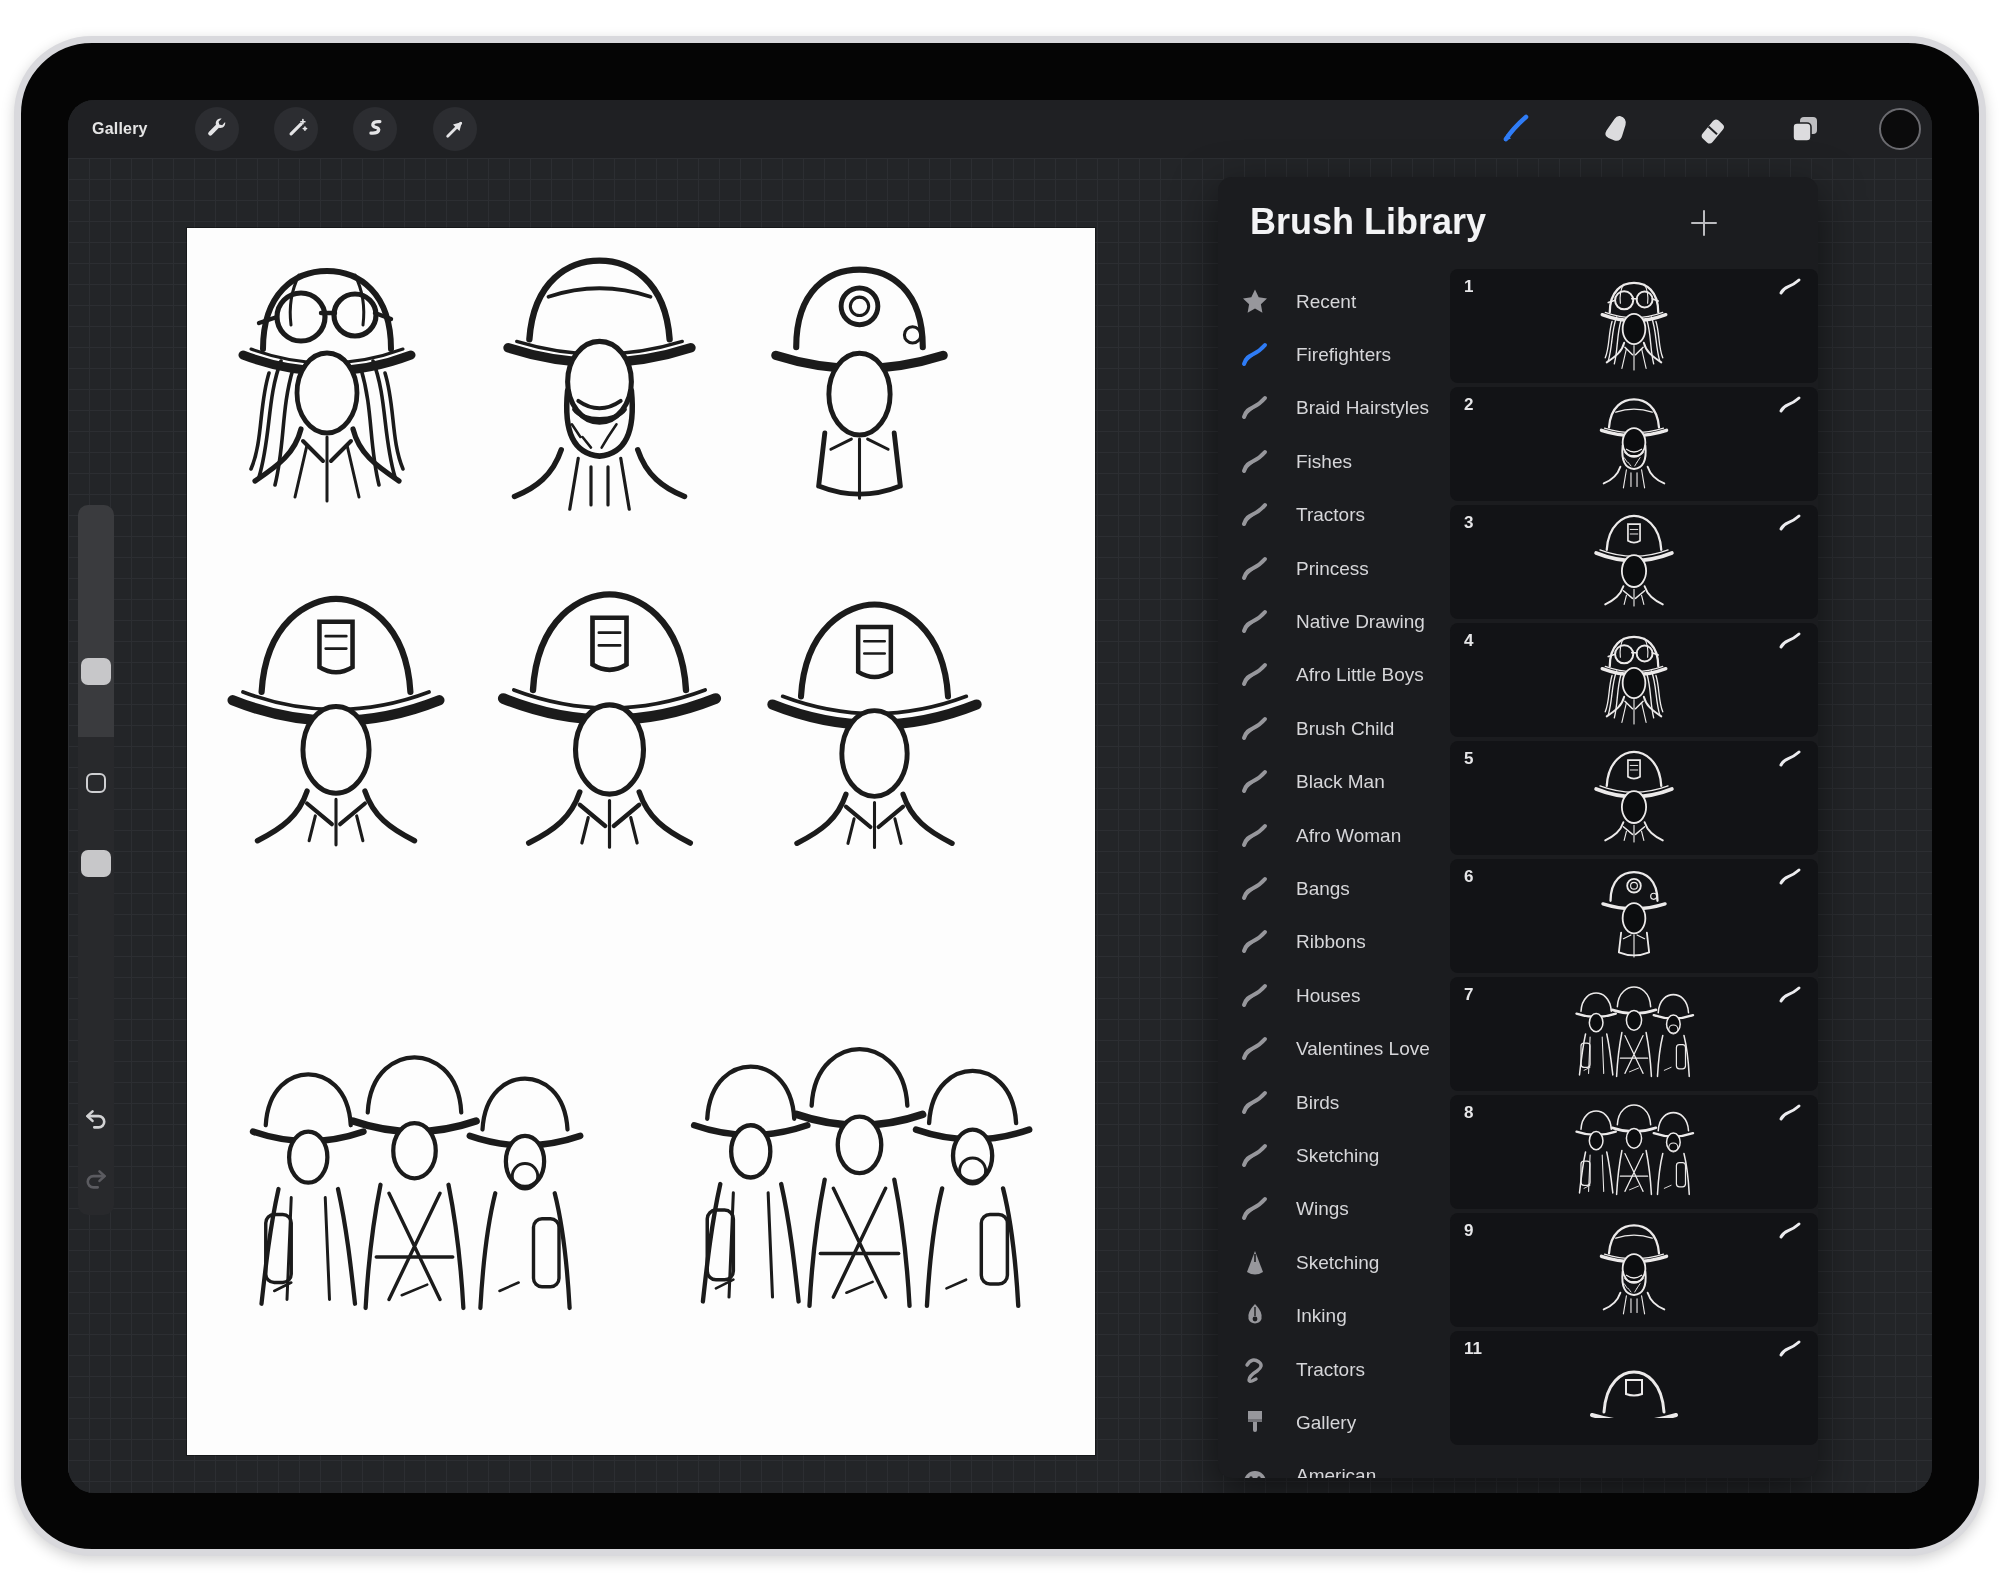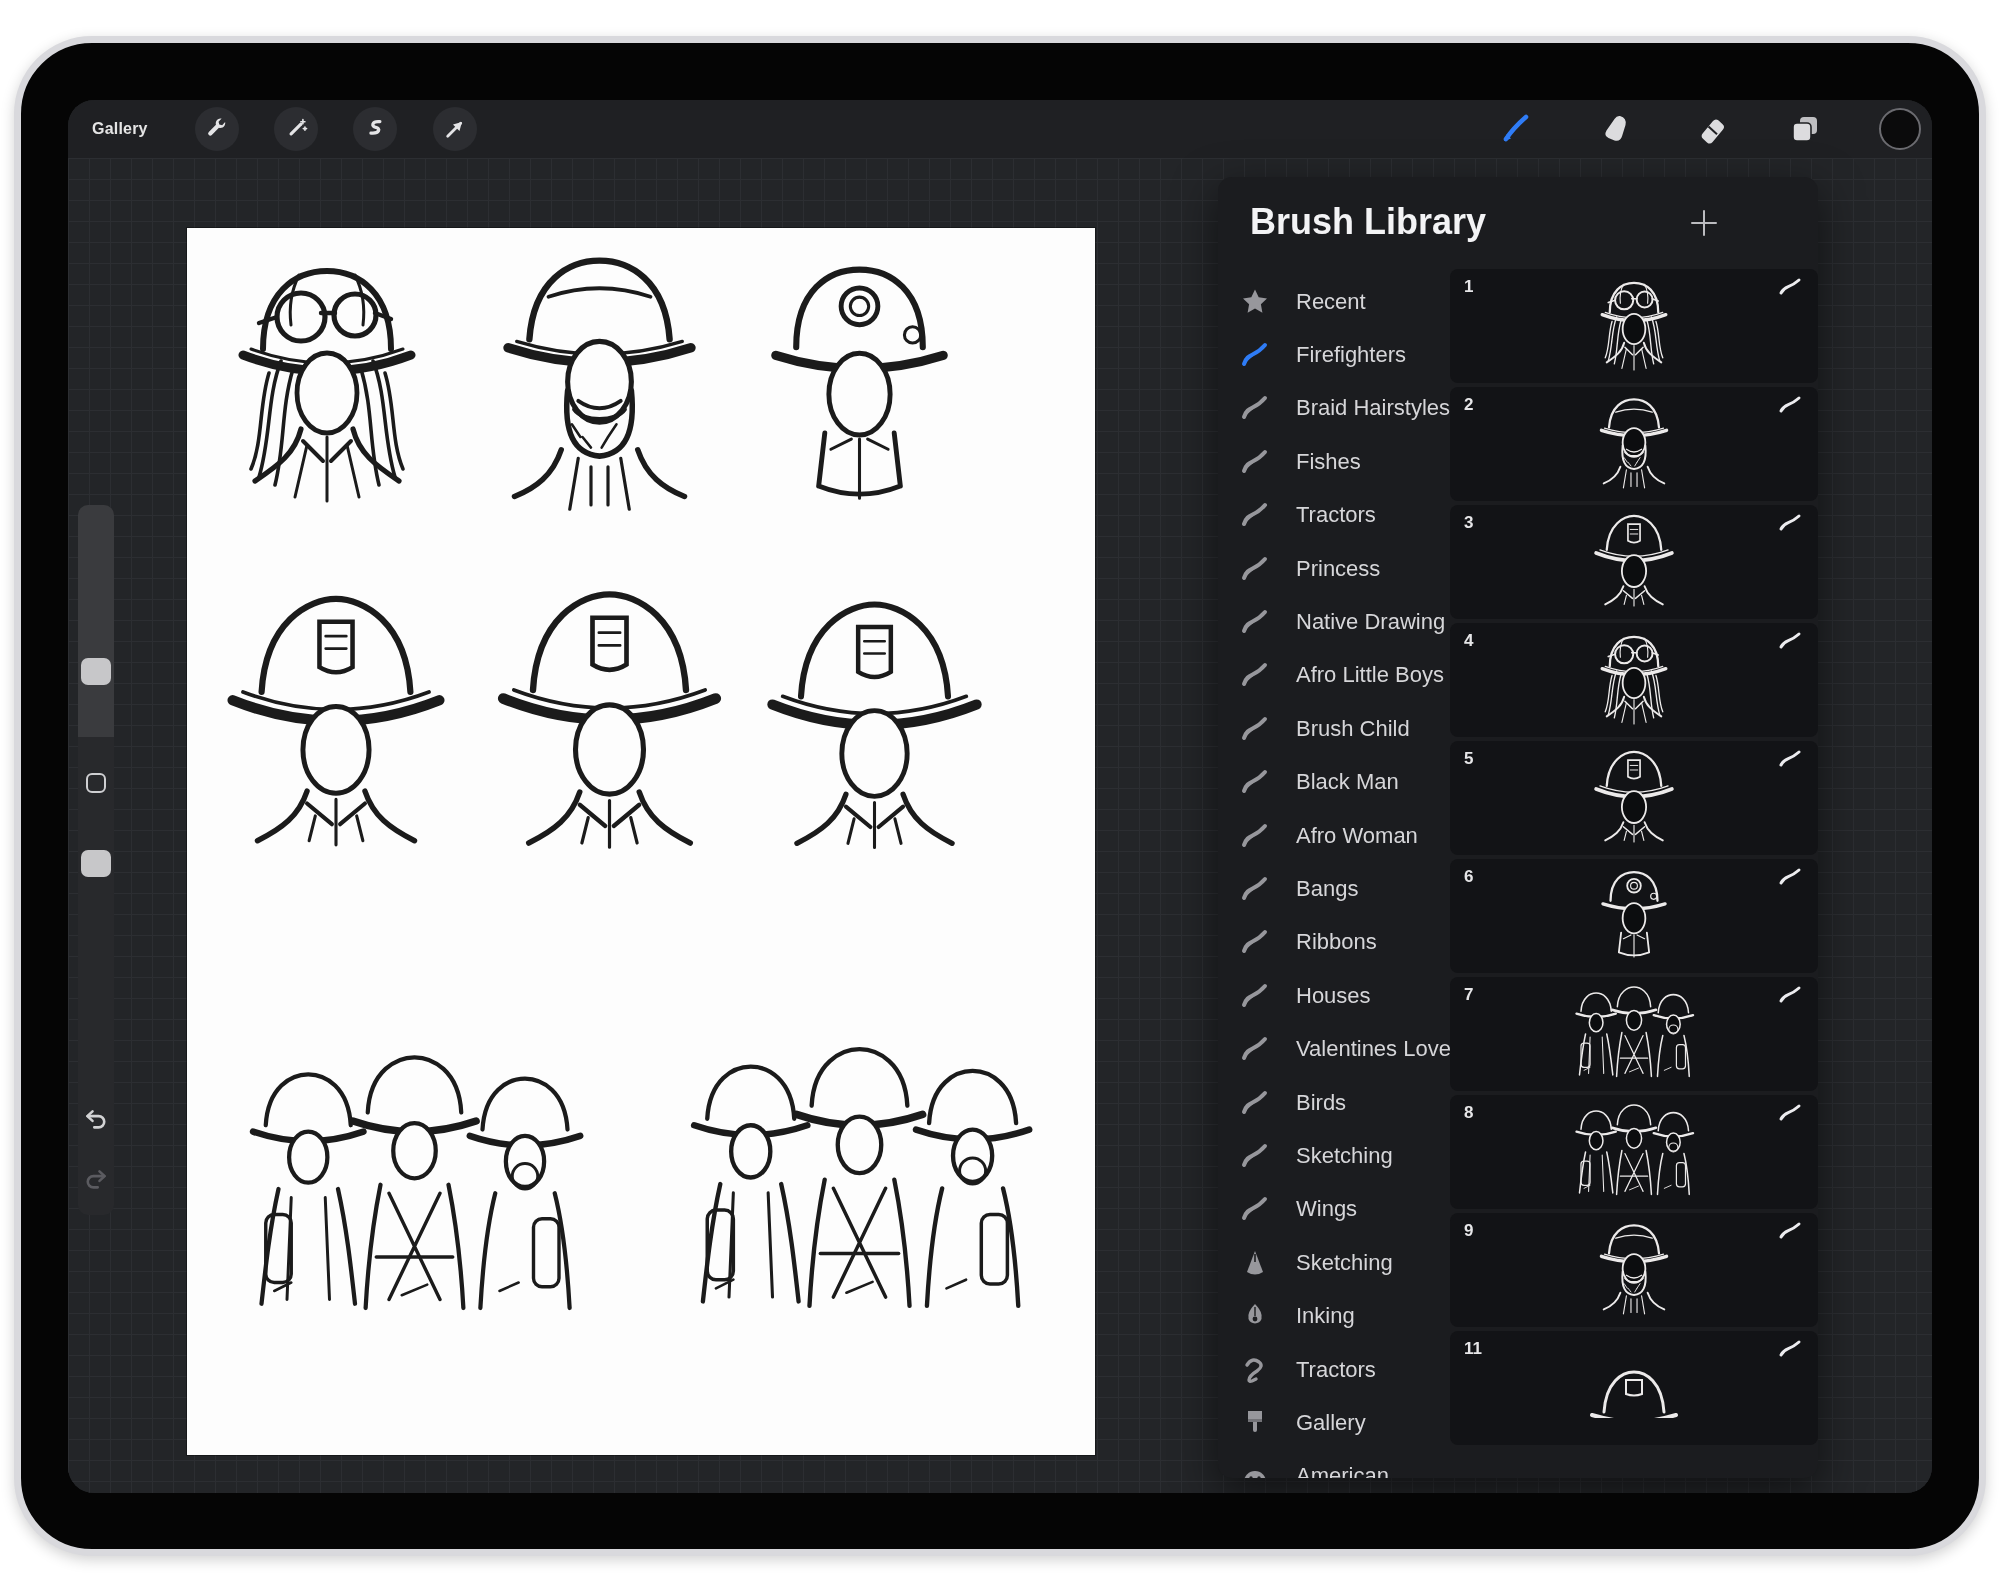--- a/index.html
+++ b/index.html
@@ -43,21 +43,21 @@
   .panel{position:absolute;left:1150px;top:77px;width:600px;height:1301px;background:#1b1c1f;
     border-radius:14px;overflow:hidden;box-shadow:0 14px 44px rgba(0,0,0,.55);}
   .panel-title{position:absolute;left:32px;top:24px;font-size:36px;font-weight:700;color:#f3f3f5;}
   .add-btn{position:absolute;left:468px;top:28px;width:36px;height:36px;display:flex;
     align-items:center;justify-content:center;}
   .add-btn svg{width:34px;height:34px;}
   .cat-list{position:absolute;left:0;top:98px;width:232px;}
   .cat{height:53.4px;display:flex;align-items:center;}
   .cat .cicon{width:30px;height:30px;margin-left:22px;flex:none;color:#97979c;}
   .cat.sel .cicon{color:#2f7cf6;}
-  .cat .clabel{margin-left:26px;font-size:22px;color:#d6d6d9;white-space:nowrap;}
+  .cat .clabel{margin-left:26px;font-size:19px;color:#d6d6d9;white-space:nowrap;}
   .brush-list{position:absolute;left:232px;top:92px;width:368px;}
   .brow{position:relative;height:114px;margin-bottom:4px;background:#121316;border-radius:8px;
     color:#e9e9ea;}
   .brow .num{position:absolute;left:14px;top:8px;font-size:17px;font-weight:700;color:#e6e6e8;}
   .brow .rsw{position:absolute;right:16px;top:8px;width:24px;height:20px;color:#ececef;}
   .brow .thumb{position:absolute;left:50%;top:4px;transform:translateX(-50%);height:106px;
     --face:#0c0d0f;color:#eceaea;}
 </style>
 </head>
 <body>

